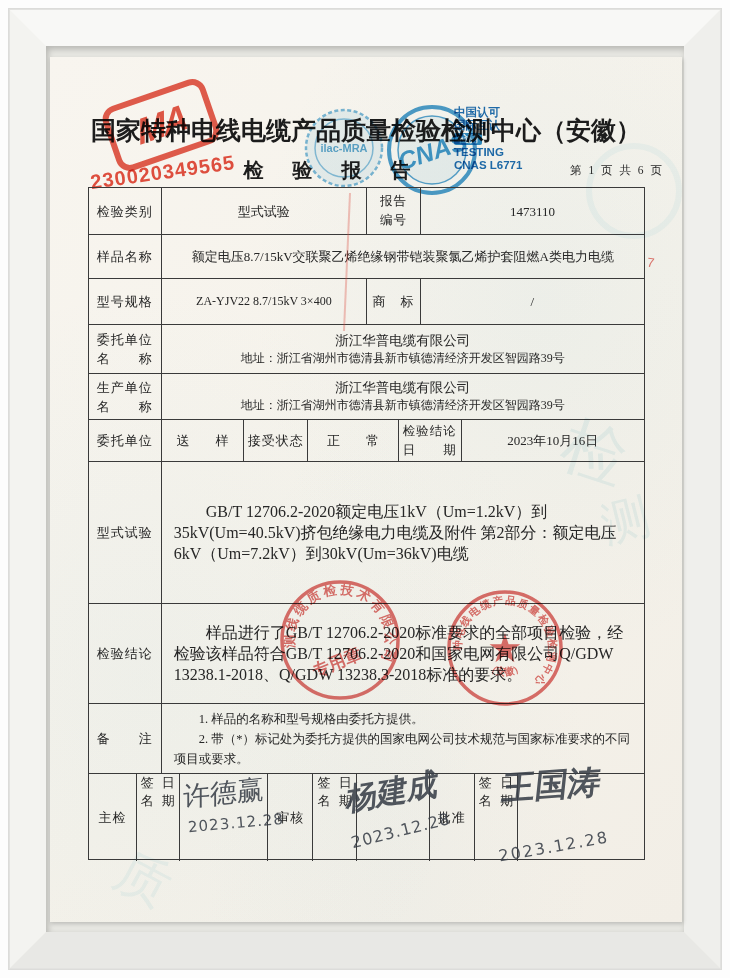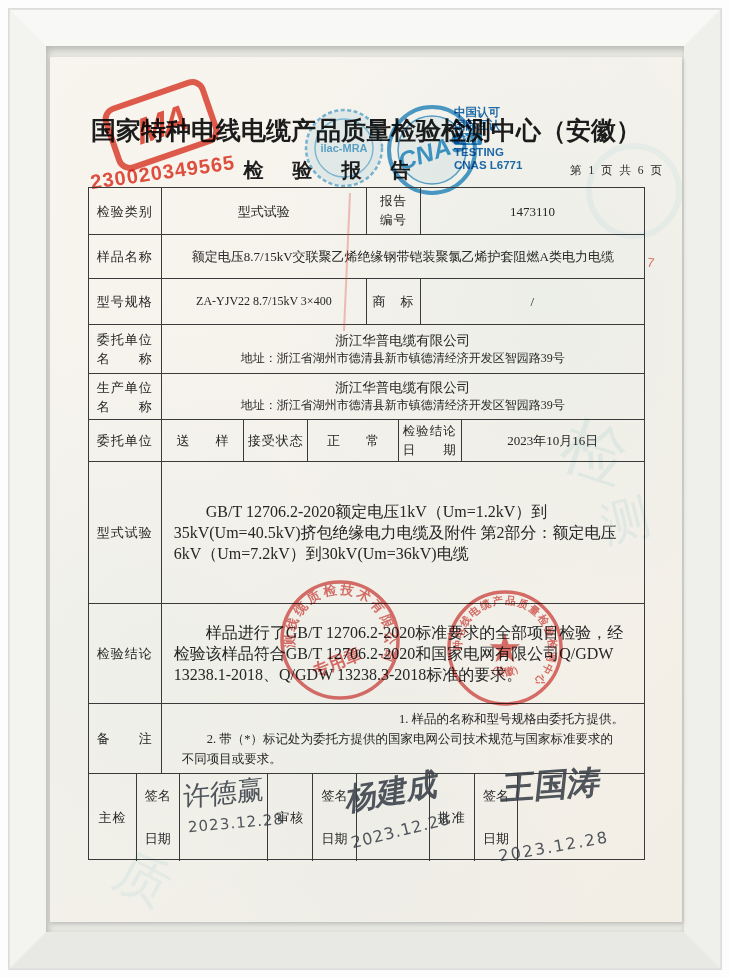--- a/index.html
+++ b/index.html
@@ -93,21 +93,21 @@
   }
   .cell:first-child{border-left:none;}
   .lbl{letter-spacing:1px;white-space:pre-line;line-height:19px;}
   .val{line-height:19px;}
   .para{display:block;padding:6px 12px;text-indent:2em;line-height:21px;font-size:16px;text-align:left;}
   .vcenter{display:flex;flex-direction:column;justify-content:center;}
   .company-line{font-size:13.5px;line-height:18px;}
   .addr-line{font-size:12px;line-height:17px;}
   .remark-item{display:block;text-indent:2em;line-height:20px;font-size:12.5px;text-align:left;}
   .small2{font-size:12.5px;}
-  .stack{display:flex;flex-direction:column;justify-content:space-around;height:100%;width:100%;}
+  .stack{display:flex;flex-direction:row;justify-content:space-around;height:100%;width:100%;}
   .stack div{line-height:18px;}
   
   .hand{
     font-family:"DejaVu Sans","Liberation Sans",sans-serif;
     color:#3a4049;opacity:.88;white-space:nowrap;pointer-events:none;
   }
   .sig1{left:133px;top:718px;font-size:27px;transform:rotate(-6deg) skewX(-6deg);}
   .date1{left:138px;top:757px;font-size:15px;transform:rotate(-5deg);letter-spacing:1px;}
   .sig2{left:296px;top:714px;font-size:31px;transform:rotate(-10deg) skewX(-14deg);font-weight:bold;}
   .date2{left:300px;top:764px;font-size:16px;transform:rotate(-14deg);letter-spacing:1px;}
@@ -221,21 +221,21 @@
 
     <div class="t-row" style="height:100px">
       <div class="cell lbl" style="width:72px">检验结论</div>
       <div class="cell" style="width:485px">
         <span class="para">样品进行了GB/T 12706.2-2020标准要求的全部项目检验，经检验该样品符合GB/T 12706.2-2020和国家电网有限公司Q/GDW 13238.1-2018、Q/GDW 13238.3-2018标准的要求。</span>
       </div>
     </div>
 
     <div class="t-row" style="height:70px">
       <div class="cell lbl" style="width:72px">备　　注</div>
-      <div class="cell vcenter" style="width:485px;padding:3px 20px;align-items:flex-end">
+      <div class="cell vcenter" style="width:485px;padding:3px 12px;align-items:flex-start">
         <span class="remark-item">1. 样品的名称和型号规格由委托方提供。</span>
         <span class="remark-item">2. 带（*）标记处为委托方提供的国家电网公司技术规范与国家标准要求的不同项目或要求。</span>
       </div>
     </div>
 
     <div class="t-row" style="height:88px">
       <div class="cell lbl" style="width:47px">主检</div>
       <div class="cell" style="width:43px">
         <div class="stack">
           <div>签名</div>

